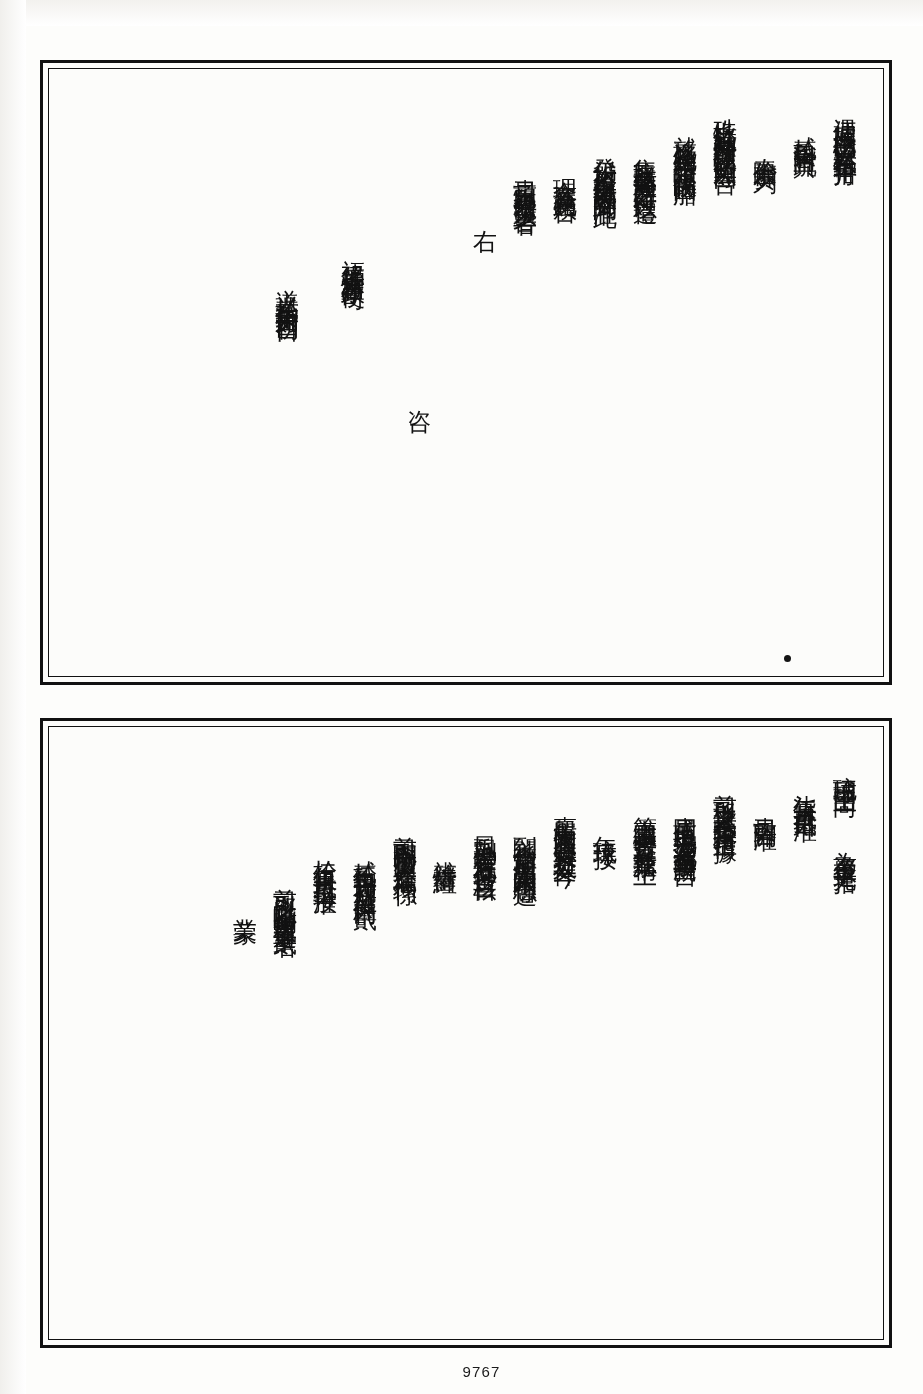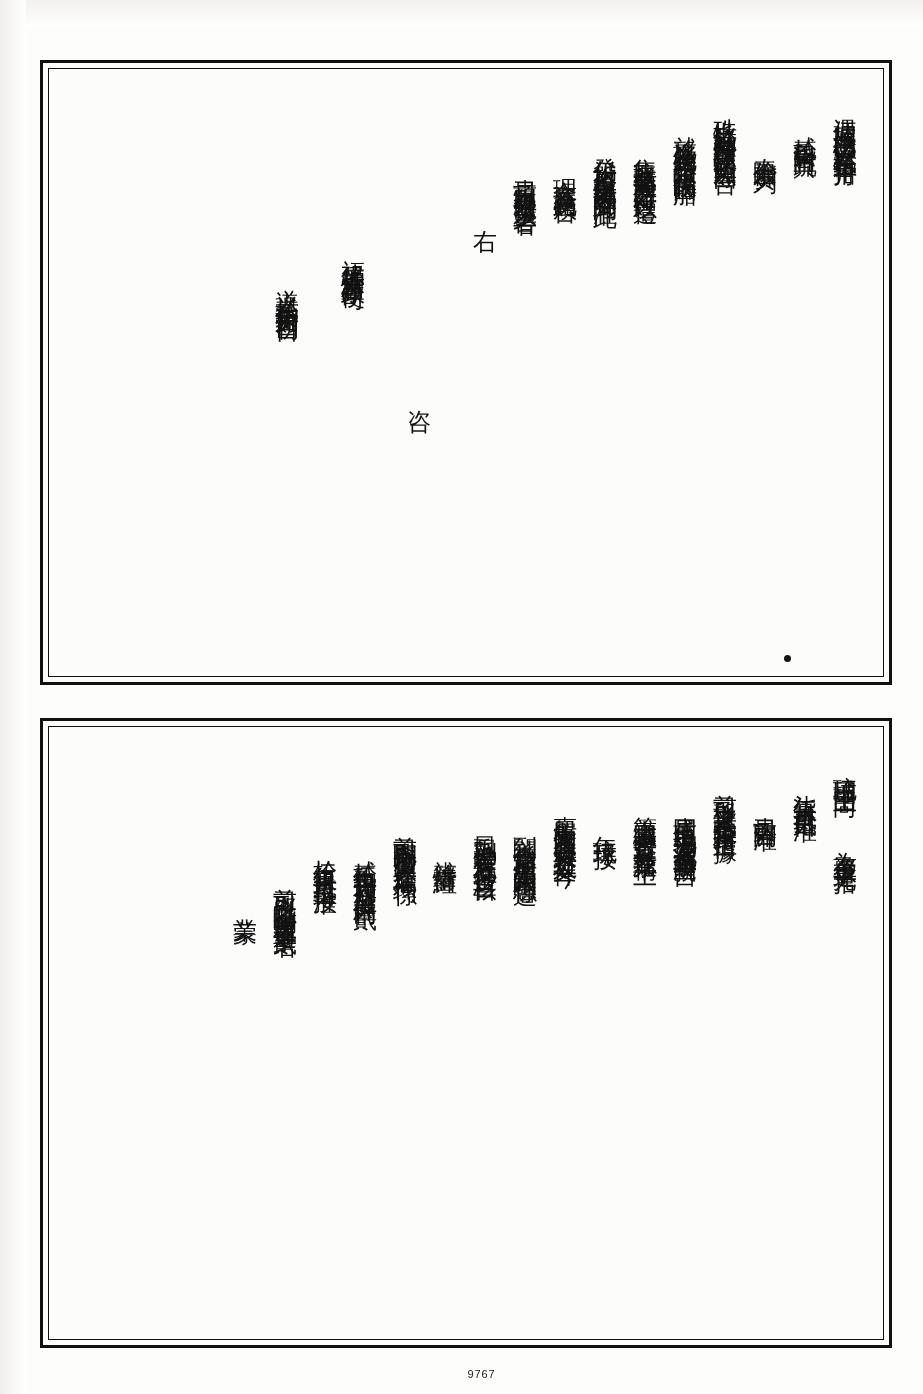--- a/index.html
+++ b/index.html
@@ -100,21 +100,21 @@
     background: #141414;
   }
   
   .page-number {
     position: absolute;
     left: 0;
     right: 0;
     bottom: 14px;
     text-align: center;
     font-family: "Liberation Sans", sans-serif;
-    font-size: 11px;
+    font-size: 15px;
     letter-spacing: 0.08em;
     color: #1a1a1a;
     padding-left: 40px;
   }
   
   .edge-shade-left {
     position: absolute;
     left: 0; top: 0; bottom: 0; width: 26px;
     background: linear-gradient(to right, #f0efec, #ffffff);
   }

